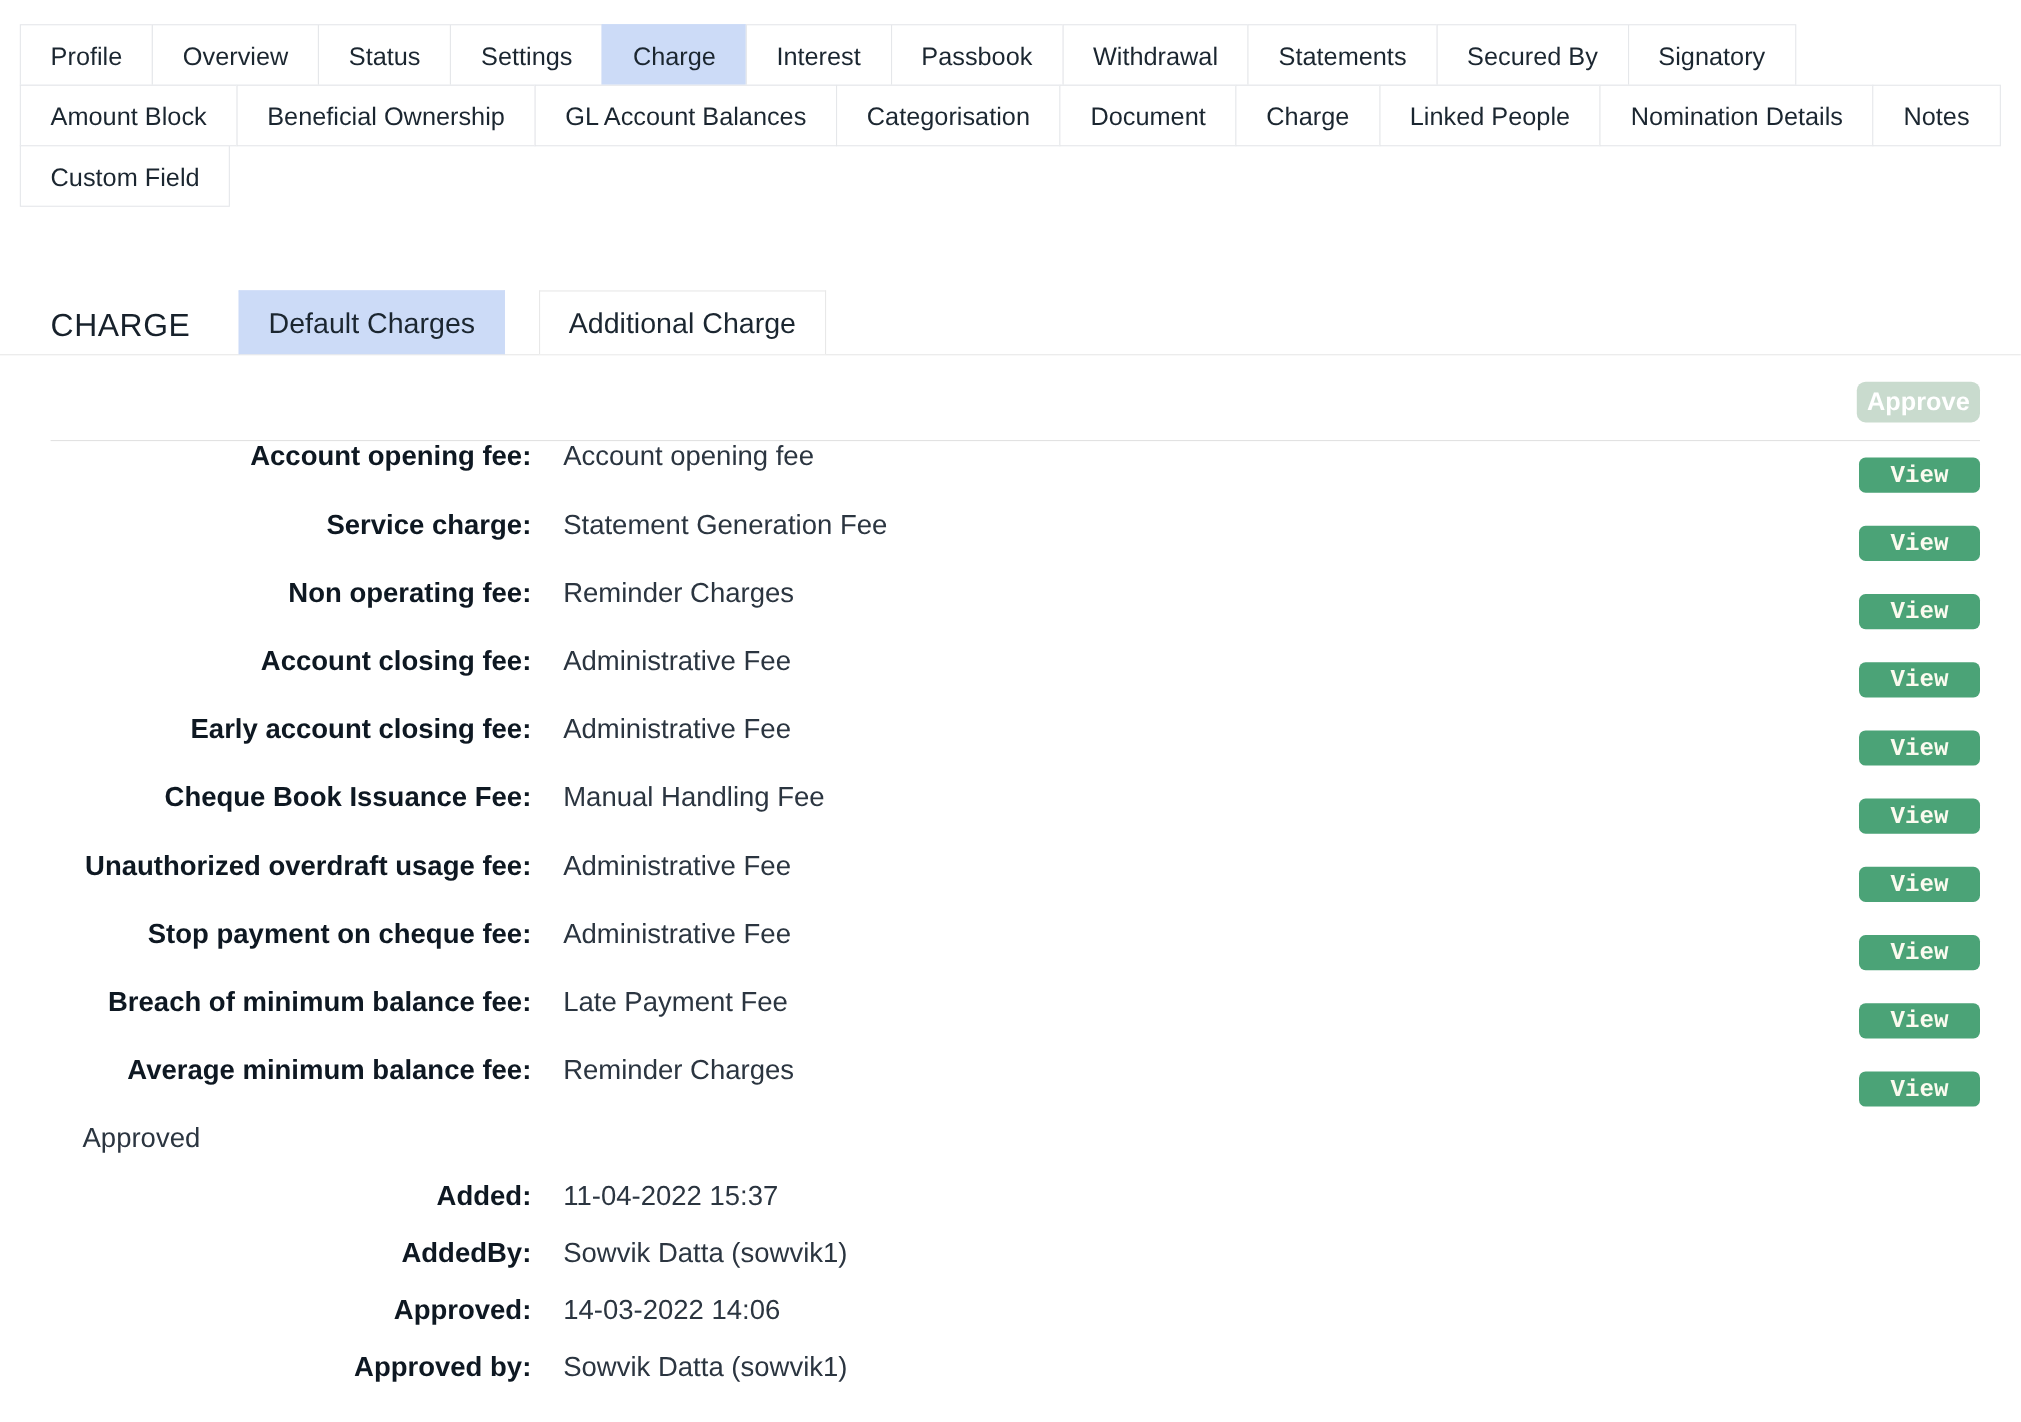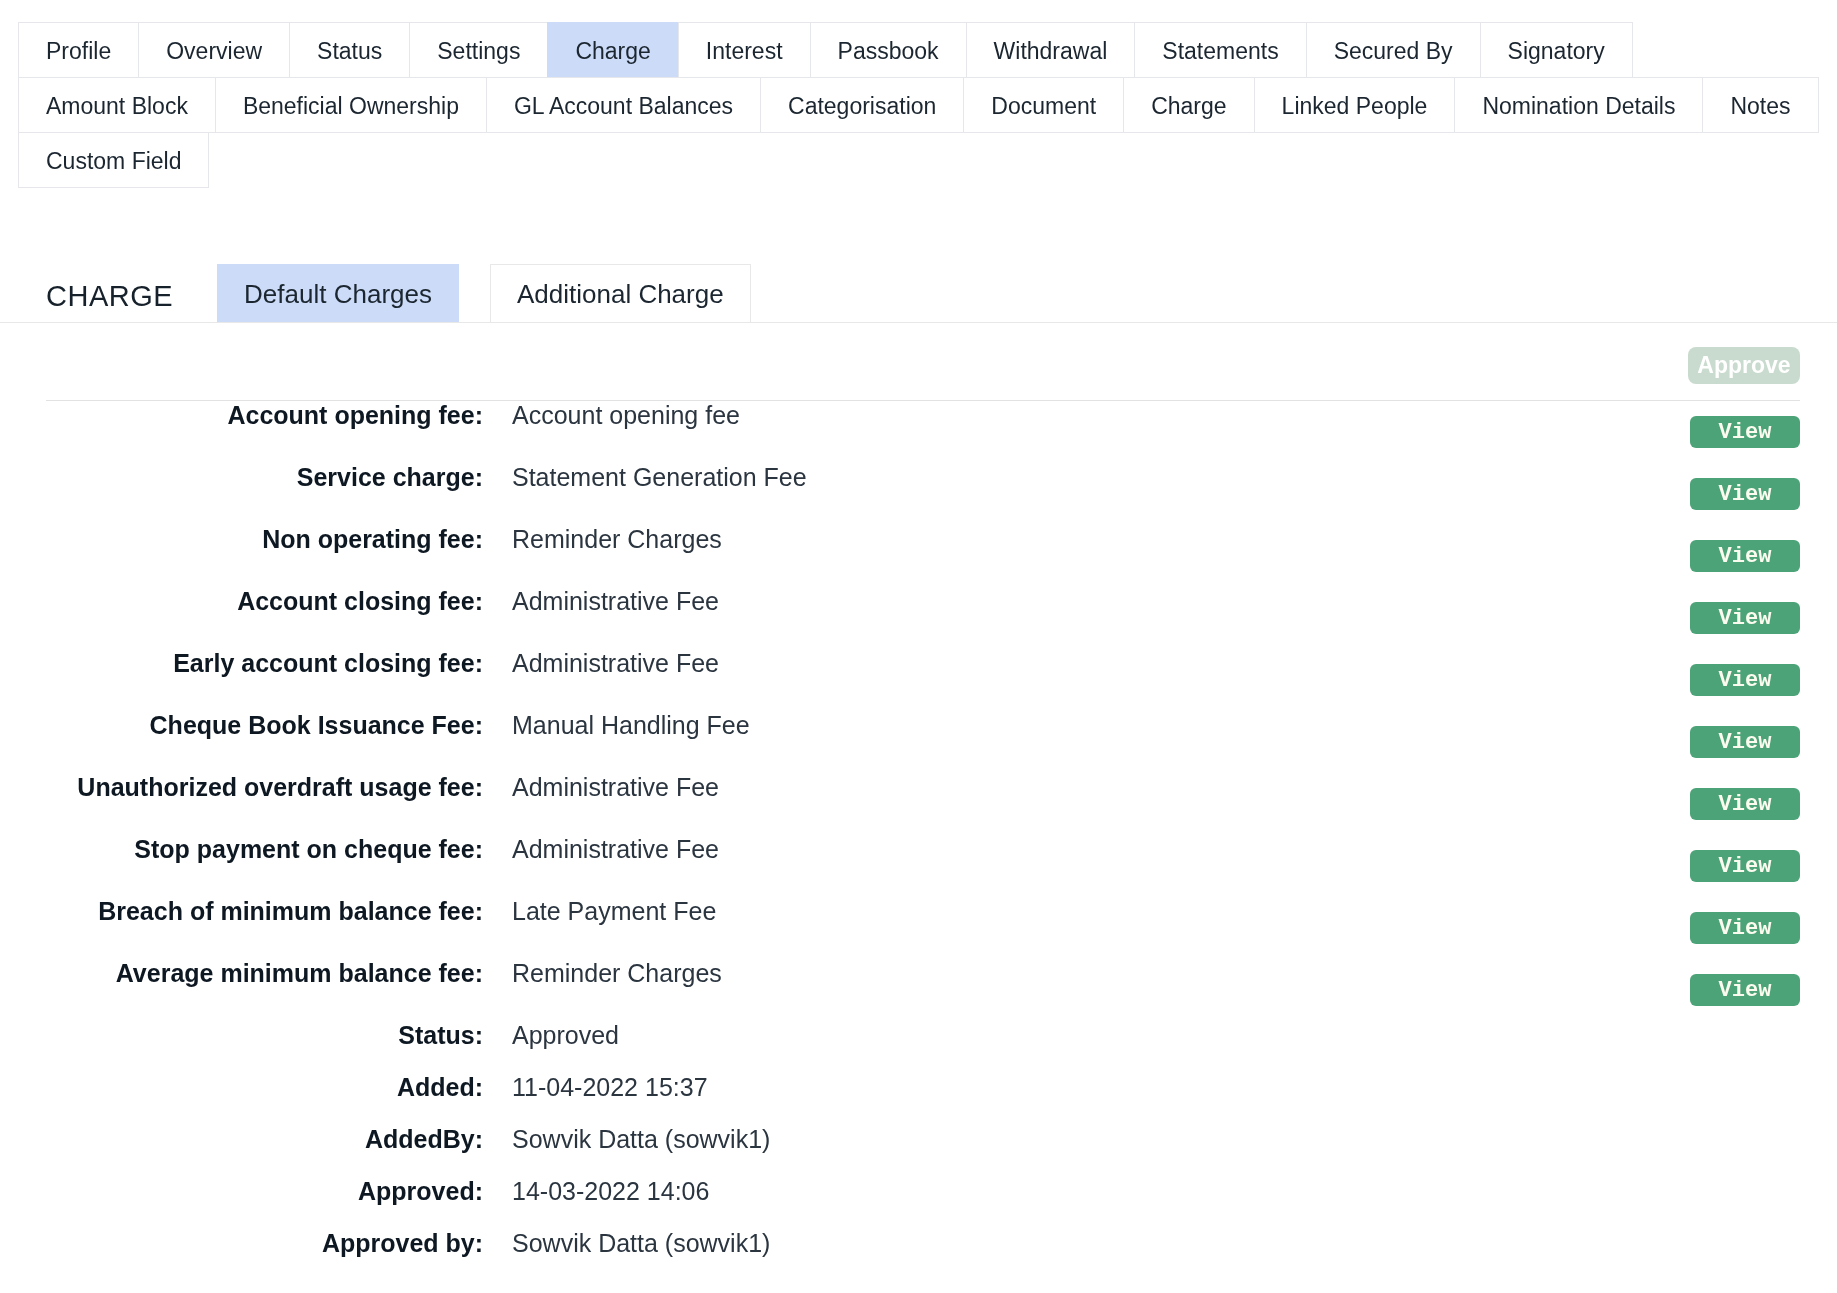--- a/index.html
+++ b/index.html
@@ -182,21 +182,20 @@
             <button class="btn-view">View</button>
           </div>
           <div class="row">
             <div class="row-label">Average minimum balance fee:</div>
             <div class="row-value">Reminder Charges</div>
             <button class="btn-view">View</button>
           </div>
         </div>
       <div id="meta-rows">
           <div class="row meta">
-            <div class="row-label">Status:</div>
             <div class="row-value">Approved</div>
           </div>
           <div class="row meta">
             <div class="row-label">Added:</div>
             <div class="row-value">11-04-2022 15:37</div>
           </div>
           <div class="row meta">
             <div class="row-label">AddedBy:</div>
             <div class="row-value">Sowvik Datta (sowvik1)</div>
           </div>

